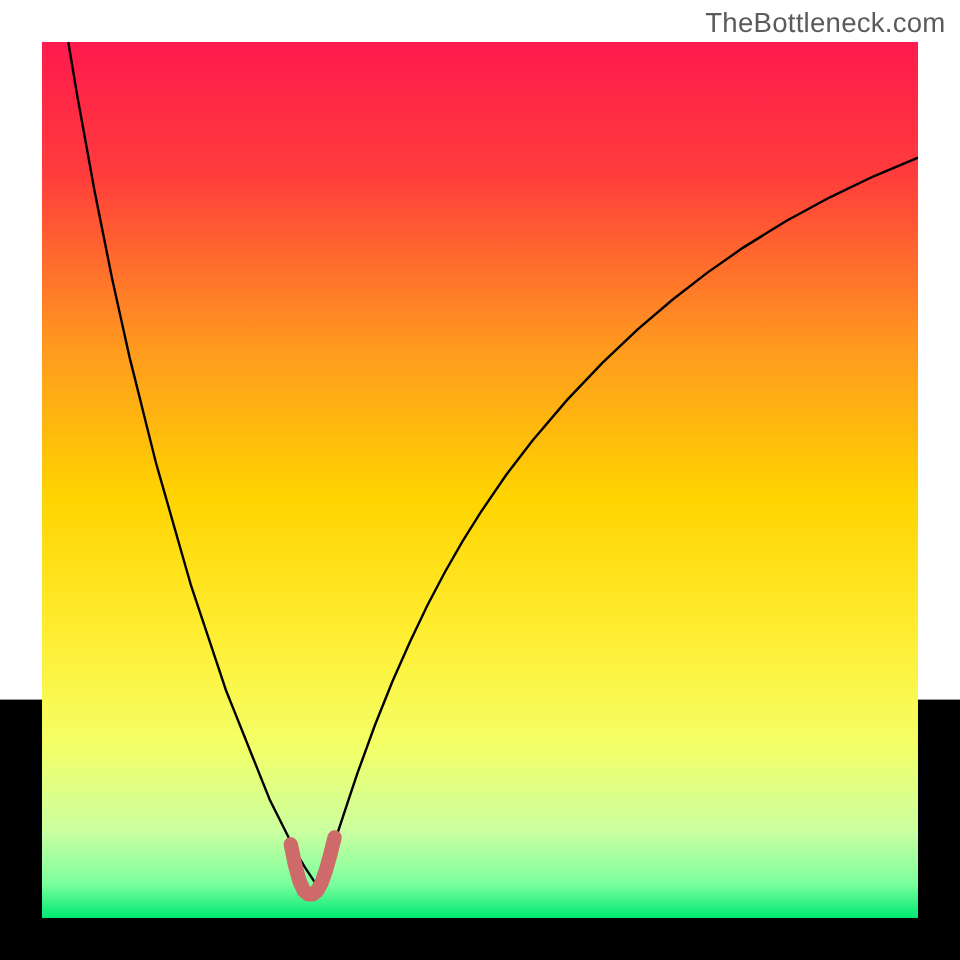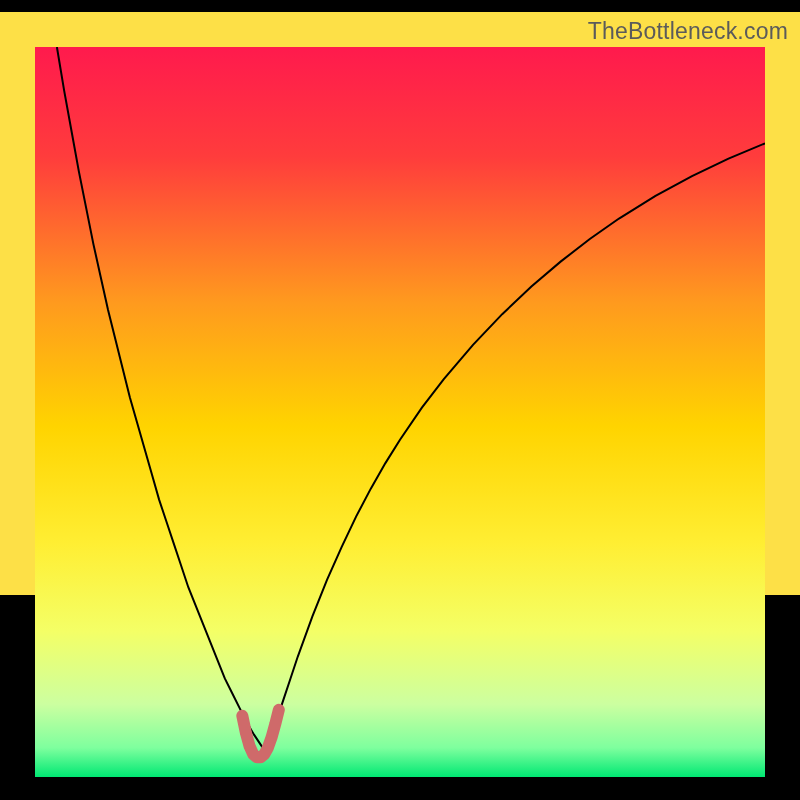--- a/index.html
+++ b/index.html
@@ -6,23 +6,23 @@
     margin: 0;
     padding: 0;
     width: 800px;
     height: 800px;
     background: #000;
     font-family: Arial, Helvetica, sans-serif;
     overflow: hidden;
   }
   .frame {
     position: absolute;
-    left: 0; top: 12px;
+    left: 0; top: 0;
     width: 800px; height: 583px;
-    background: #fde047;
+    background: #ffffff;
   }
   .plot {
     position: absolute;
     left: 35px;
     top: 35px;
     width: 730px;
     height: 730px;
   }
   .watermark {
     position: absolute;

